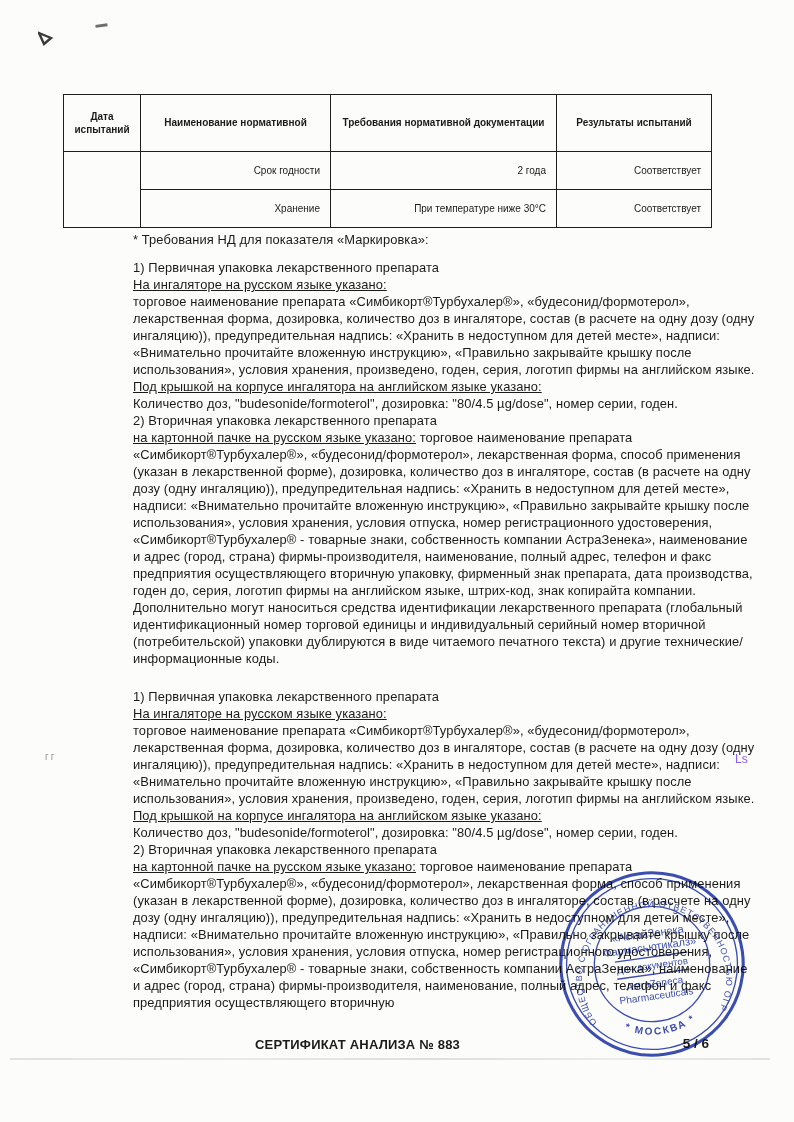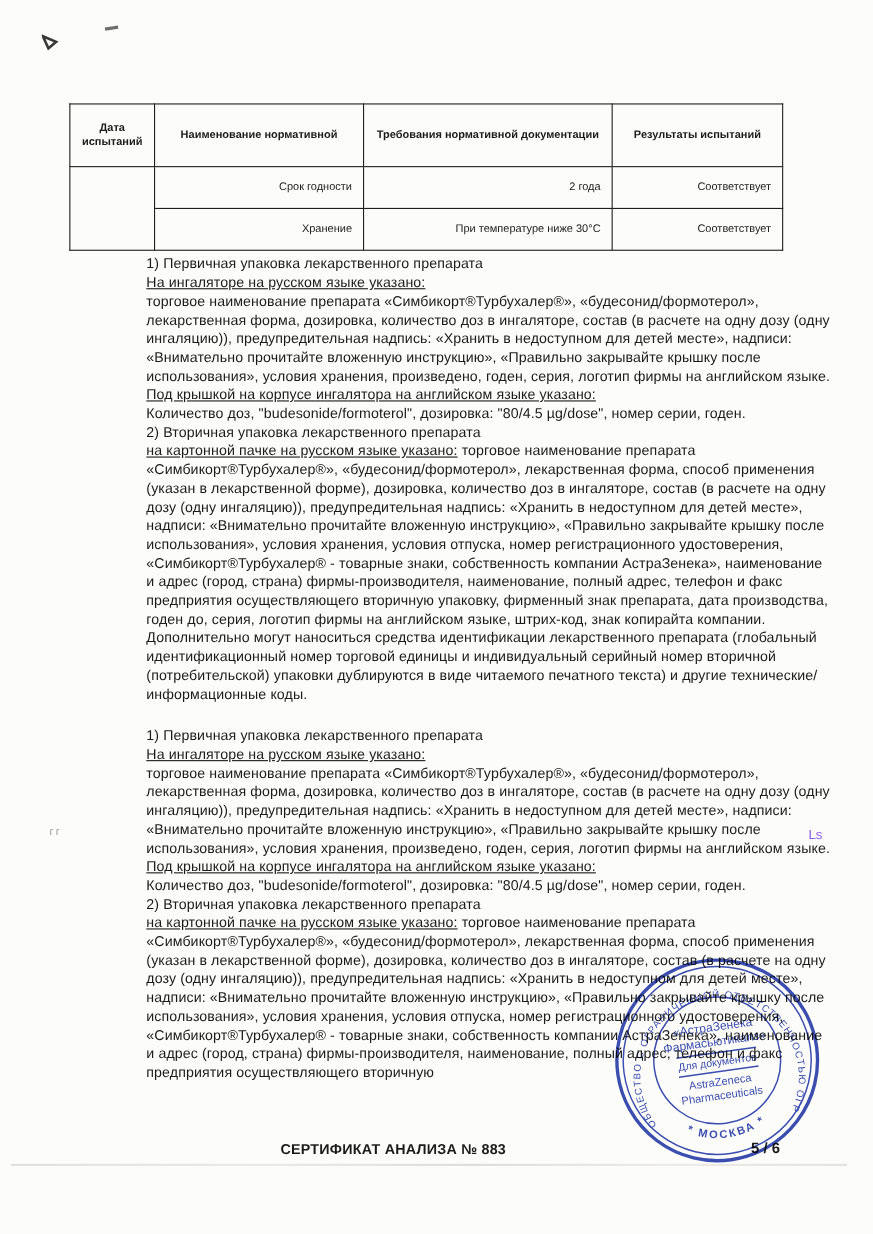--- a/index.html
+++ b/index.html
@@ -102,20 +102,21 @@
   <tr>
     <td>Хранение</td>
     <td>При температуре ниже 30°C</td>
     <td>Соответствует</td>
   </tr>
 </tbody>
   </table>
 
 <div class="content">
   <div class="sec sec-a">
+      <p class="blk note">* Требования НД для показателя «Маркировка»:</p>
       <p class="blk plain">1) Первичная упаковка лекарственного препарата</p>
       <p class="blk underline">На ингаляторе на русском языке указано:</p>
       <p class="blk plain">торговое наименование препарата «Симбикорт®Турбухалер®», «будесонид/формотерол», лекарственная форма, дозировка, количество доз в ингаляторе, состав (в расчете на одну дозу (одну ингаляцию)), предупредительная надпись: «Хранить в недоступном для детей месте», надписи: «Внимательно прочитайте вложенную инструкцию», «Правильно закрывайте крышку после использования», условия хранения, произведено, годен, серия, логотип фирмы на английском языке.</p>
       <p class="blk underline">Под крышкой на корпусе ингалятора на английском языке указано:</p>
       <p class="blk plain">Количество доз, "budesonide/formoterol", дозировка: "80/4.5 µg/dose", номер серии, годен.</p>
       <p class="blk plain">2) Вторичная упаковка лекарственного препарата</p>
       <p class="blk lead"><span class="u">на картонной пачке на русском языке указано:</span> торговое наименование препарата «Симбикорт®Турбухалер®», «будесонид/формотерол», лекарственная форма, способ применения (указан в лекарственной форме), дозировка, количество доз в ингаляторе, состав (в расчете на одну дозу (одну ингаляцию)), предупредительная надпись: «Хранить в недоступном для детей месте», надписи: «Внимательно прочитайте вложенную инструкцию», «Правильно закрывайте крышку после использования», условия хранения, условия отпуска, номер регистрационного удостоверения, «Симбикорт®Турбухалер® - товарные знаки, собственность компании АстраЗенека», наименование и адрес (город, страна) фирмы-производителя, наименование, полный адрес, телефон и факс предприятия осуществляющего вторичную упаковку, фирменный знак препарата, дата производства, годен до, серия, логотип фирмы на английском языке, штрих-код, знак копирайта компании. Дополнительно могут наноситься средства идентификации лекарственного препарата (глобальный идентификационный номер торговой единицы и индивидуальный серийный номер вторичной (потребительской) упаковки дублируются в виде читаемого печатного текста) и другие технические/информационные коды.</p>
     </div>
   <div class="sec sec-b">
       <p class="blk plain">1) Первичная упаковка лекарственного препарата</p>

